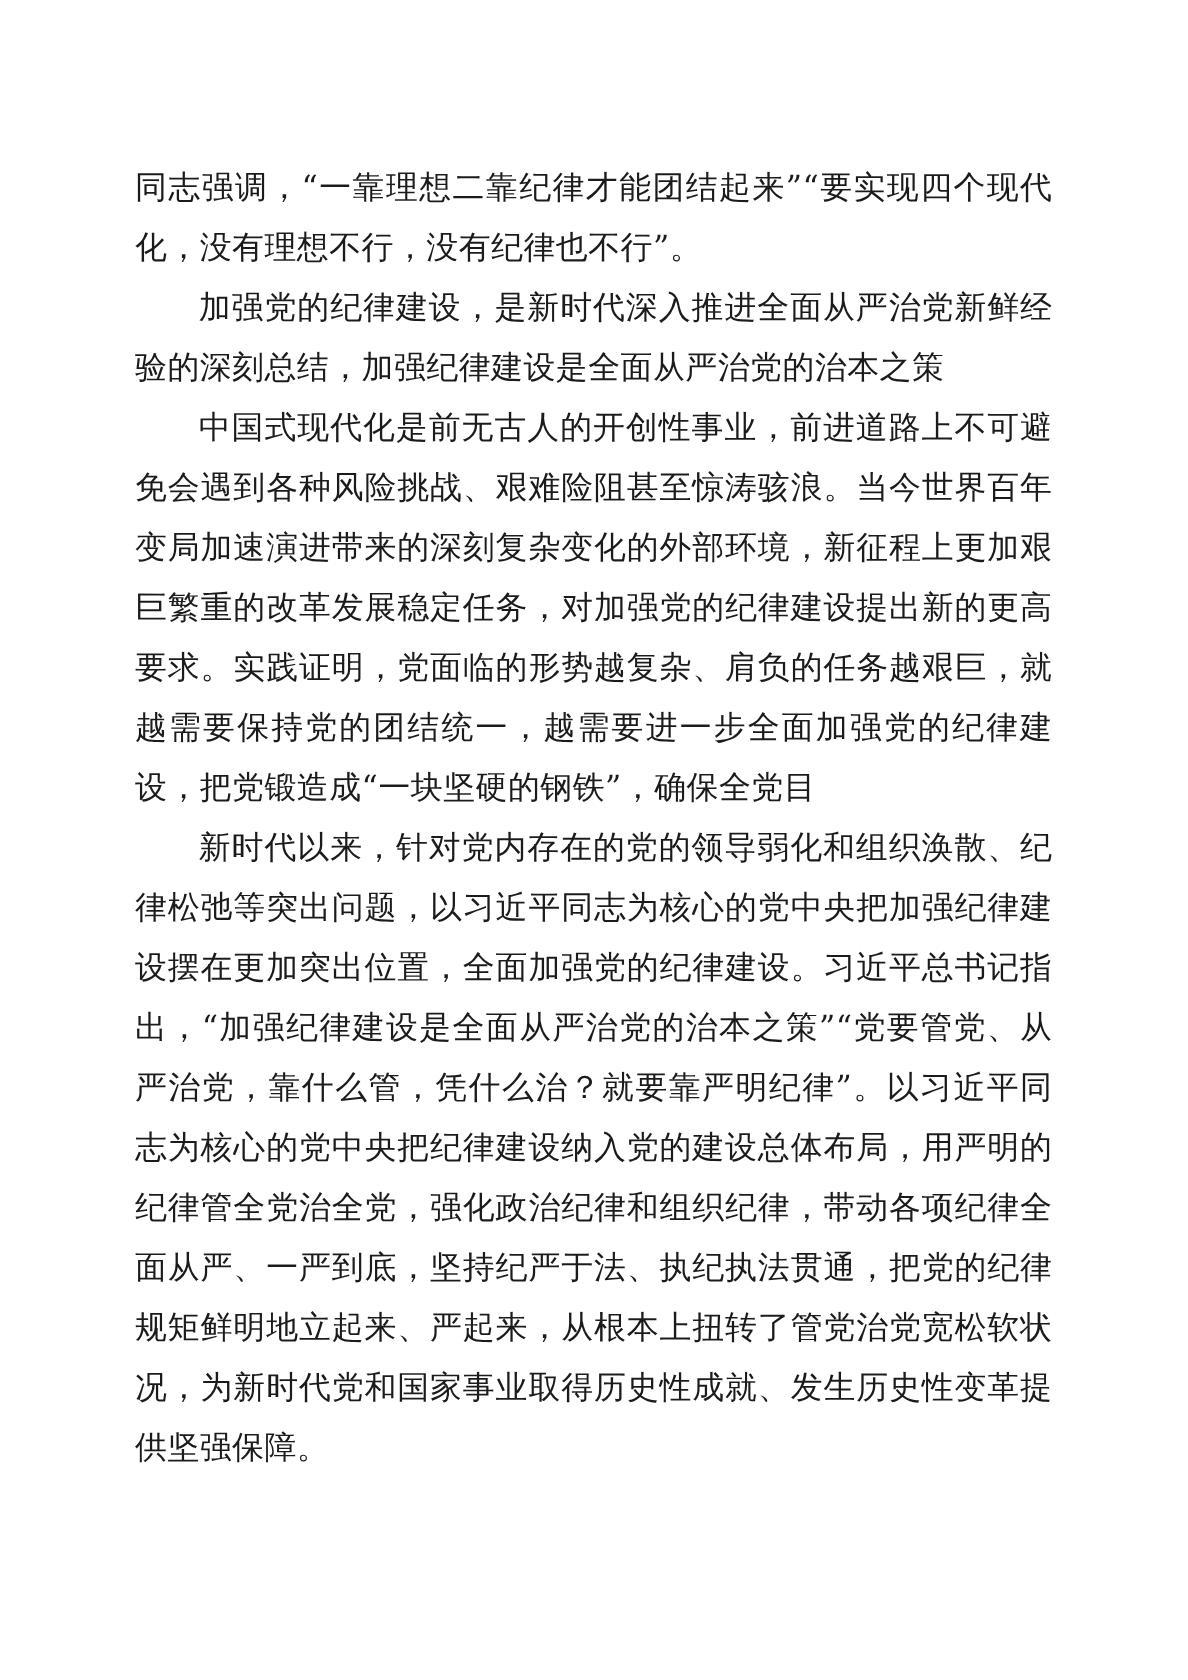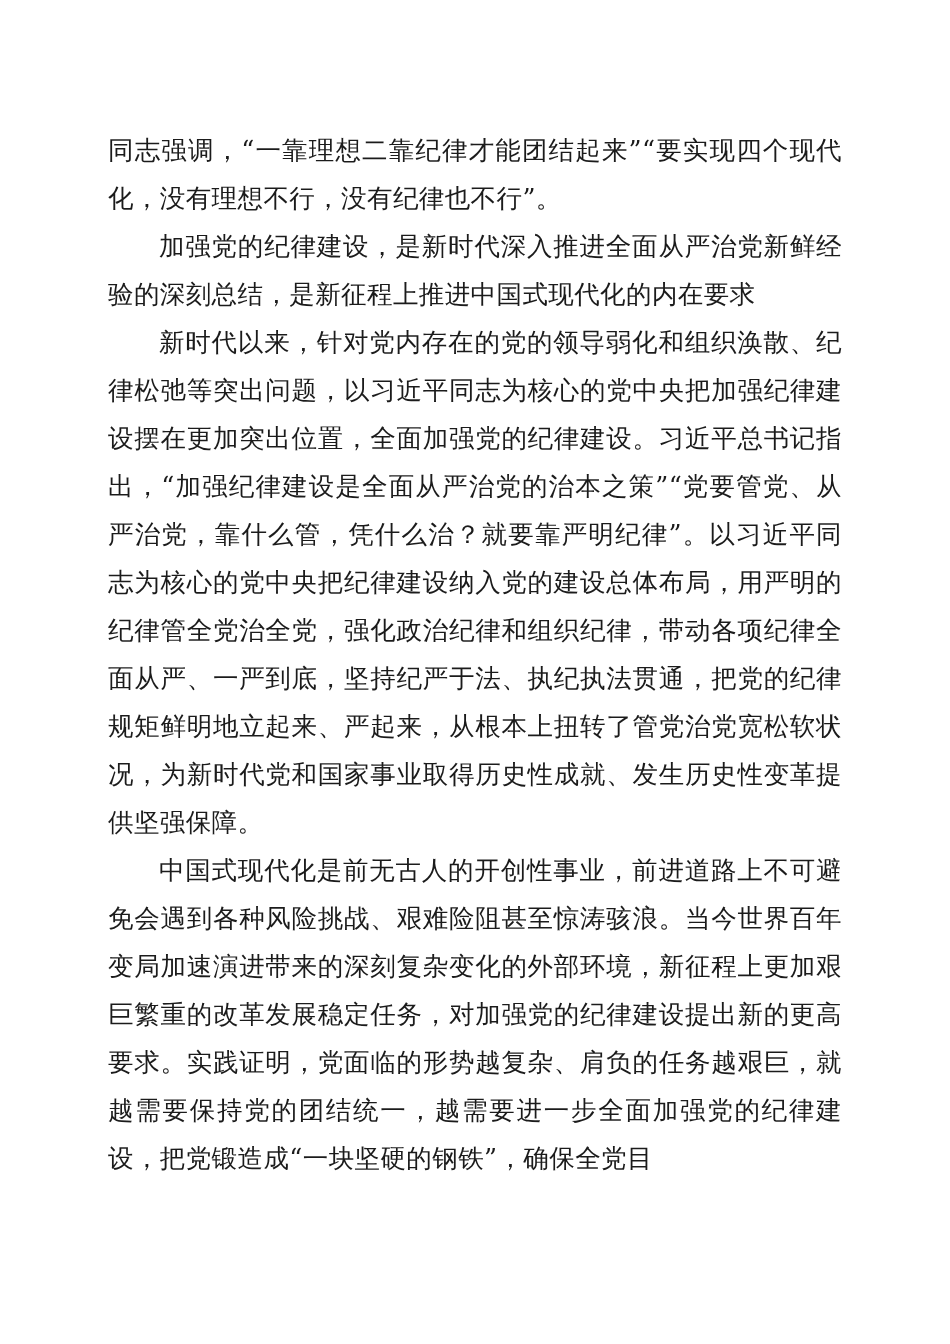--- a/index.html
+++ b/index.html
@@ -37,17 +37,17 @@
   .para.indent {
     text-indent: 51px;
   }
 </style>
 </head>
 <body>
 
 <div class="page">
   <div class="doc-body">
     <p class="para">同志强调，“一靠理想二靠纪律才能团结起来”“要实现四个现代化，没有理想不行，没有纪律也不行”。</p>
-    <p class="para indent">加强党的纪律建设，是新时代深入推进全面从严治党新鲜经验的深刻总结，是新征程上推进中国式现代化的内在要求</p>
+    <p class="para indent">加强党的纪律建设，是新时代深入推进全面从严治党新鲜经验的深刻总结，加强纪律建设是全面从严治党的治本之策</p>
+    <p class="para indent">中国式现代化是前无古人的开创性事业，前进道路上不可避免会遇到各种风险挑战、艰难险阻甚至惊涛骇浪。当今世界百年变局加速演进带来的深刻复杂变化的外部环境，新征程上更加艰巨繁重的改革发展稳定任务，对加强党的纪律建设提出新的更高要求。实践证明，党面临的形势越复杂、肩负的任务越艰巨，就越需要保持党的团结统一，越需要进一步全面加强党的纪律建设，把党锻造成“一块坚硬的钢铁”，确保全党目</p>
     <p class="para indent">新时代以来，针对党内存在的党的领导弱化和组织涣散、纪律松弛等突出问题，以习近平同志为核心的党中央把加强纪律建设摆在更加突出位置，全面加强党的纪律建设。习近平总书记指出，“加强纪律建设是全面从严治党的治本之策”“党要管党、从严治党，靠什么管，凭什么治？就要靠严明纪律”。以习近平同志为核心的党中央把纪律建设纳入党的建设总体布局，用严明的纪律管全党治全党，强化政治纪律和组织纪律，带动各项纪律全面从严、一严到底，坚持纪严于法、执纪执法贯通，把党的纪律规矩鲜明地立起来、严起来，从根本上扭转了管党治党宽松软状况，为新时代党和国家事业取得历史性成就、发生历史性变革提供坚强保障。</p>
-    <p class="para indent">中国式现代化是前无古人的开创性事业，前进道路上不可避免会遇到各种风险挑战、艰难险阻甚至惊涛骇浪。当今世界百年变局加速演进带来的深刻复杂变化的外部环境，新征程上更加艰巨繁重的改革发展稳定任务，对加强党的纪律建设提出新的更高要求。实践证明，党面临的形势越复杂、肩负的任务越艰巨，就越需要保持党的团结统一，越需要进一步全面加强党的纪律建设，把党锻造成“一块坚硬的钢铁”，确保全党目</p>
   </div>
 </div>
 
 </body></html>

